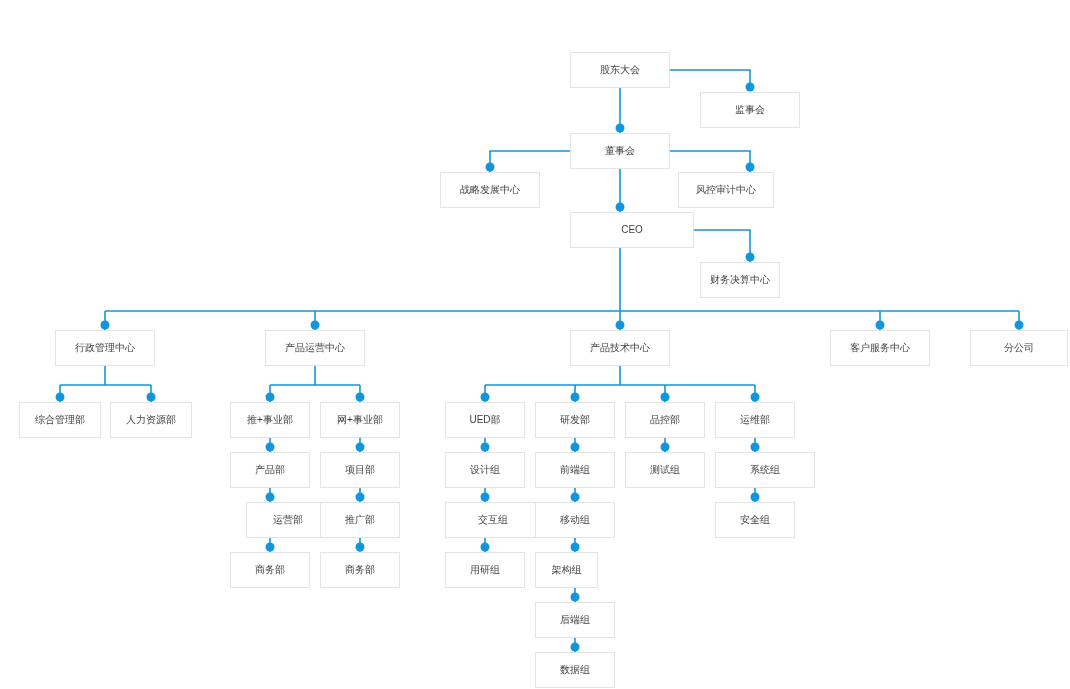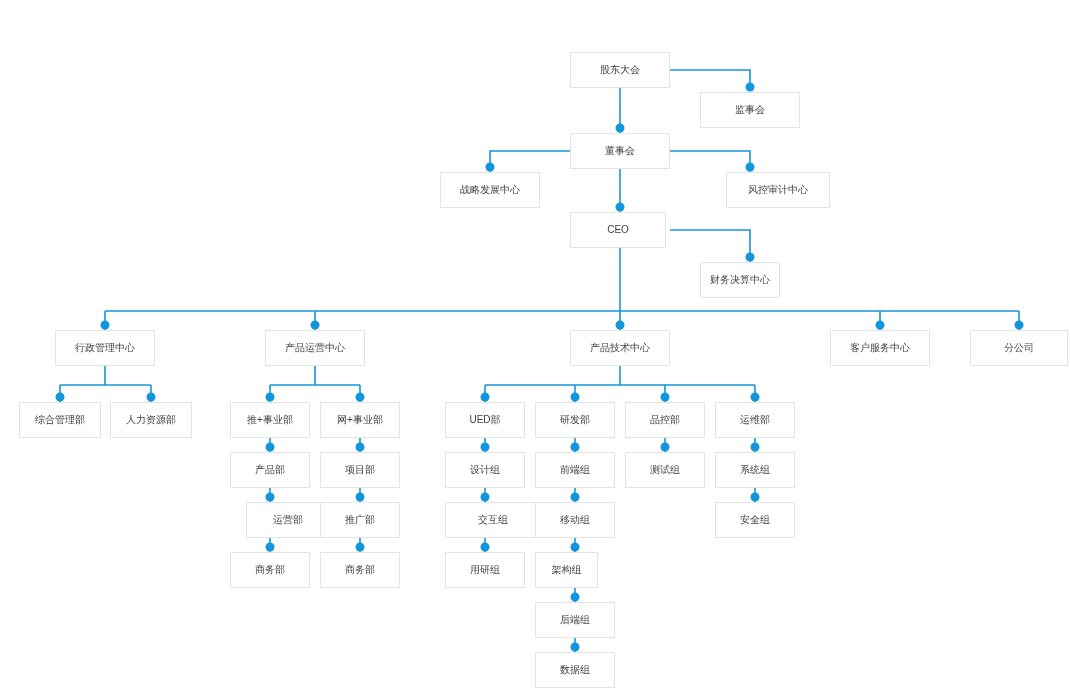--- a/index.html
+++ b/index.html
@@ -98,22 +98,22 @@
       <circle cx="575" cy="647" r="4.5"></circle>
     <circle cx="665" cy="447" r="4.5"></circle>
     <circle cx="755" cy="447" r="4.5"></circle>
       <circle cx="755" cy="497" r="4.5"></circle>
   </svg>
 
   <div class="node" style="left:570px;top:52px;width:100px">股东大会</div>
   <div class="node" style="left:700px;top:92px;width:100px">监事会</div>
   <div class="node" style="left:570px;top:133px;width:100px">董事会</div>
   <div class="node" style="left:440px;top:172px;width:100px">战略发展中心</div>
-  <div class="node" style="left:726px;top:172px;width:104px">风控审计中心</div>
-  <div class="node" style="left:570px;top:212px;width:96px">CEO</div>
+  <div class="node" style="left:678px;top:172px;width:96px">风控审计中心</div>
+  <div class="node" style="left:570px;top:212px;width:124px">CEO</div>
   <div class="node" style="left:700px;top:262px;width:80px">财务决算中心</div>
 
   <div class="node" style="left:55px;top:330px;width:100px">行政管理中心</div>
   <div class="node" style="left:265px;top:330px;width:100px">产品运营中心</div>
   <div class="node" style="left:570px;top:330px;width:100px">产品技术中心</div>
   <div class="node" style="left:830px;top:330px;width:100px">客户服务中心</div>
   <div class="node" style="left:970px;top:330px;width:98px">分公司</div>
 
   <div class="node" style="left:19px;top:402px;width:82px">综合管理部</div>
   <div class="node" style="left:110px;top:402px;width:82px">人力资源部</div>
@@ -137,16 +137,16 @@
   <div class="node" style="left:445px;top:552px;width:80px">用研组</div>
 
   <div class="node" style="left:535px;top:452px;width:80px">前端组</div>
   <div class="node" style="left:535px;top:502px;width:80px">移动组</div>
   <div class="node" style="left:535px;top:552px;width:63px">架构组</div>
   <div class="node" style="left:535px;top:602px;width:80px">后端组</div>
   <div class="node" style="left:535px;top:652px;width:80px">数据组</div>
 
   <div class="node" style="left:625px;top:452px;width:80px">测试组</div>
 
-  <div class="node" style="left:715px;top:452px;width:80px">系统组</div>
+  <div class="node" style="left:715px;top:452px;width:100px">系统组</div>
   <div class="node" style="left:715px;top:502px;width:80px">安全组</div>
 
 </div>
 
 </body></html>

